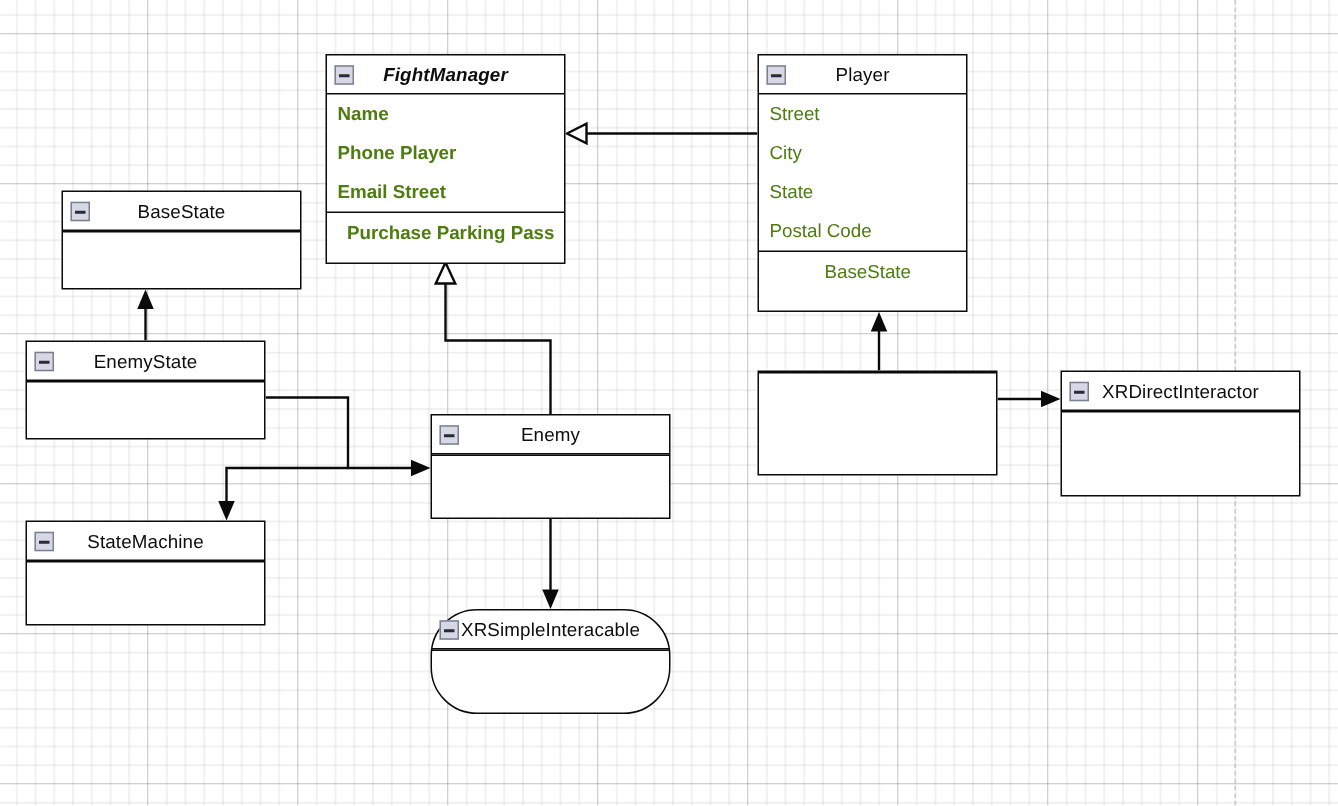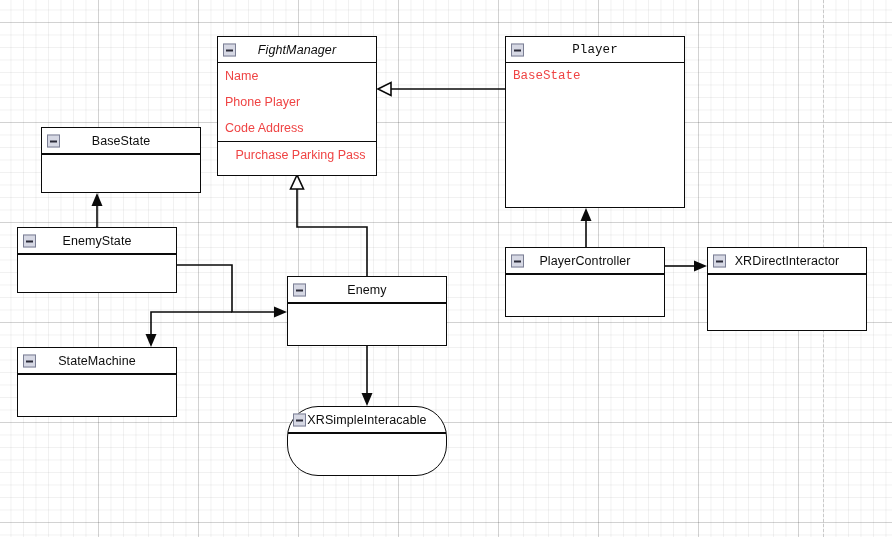--- a/index.html
+++ b/index.html
@@ -76,21 +76,21 @@
     box-sizing:border-box;
     padding:0;
   }
   .uml-section + .uml-section{
     border-top:1.6px solid #0a0a0a;
     text-align:center;
   }
   .uml-row{
     box-sizing:border-box;
     font-size:12.5px;
-    color:#ef4444;
+    color:#4d7c0f;
     padding:0 0 0 7px;
     height:26px;
     line-height:26px;
     white-space:nowrap;
   }
   .spacer{ border-top:1.6px solid #0a0a0a; }
   svg.links{
     position:absolute;
     left:0; top:0;
     width:892px; height:537px;
@@ -148,41 +148,47 @@
       <path d="M 586 247 L 586 220"></path>
       <polygon class="arrow-solid" points="586,208 580.5,221 591.5,221"></polygon>
     </g>
 
     <g>
       <path d="M 665 266 L 695 266"></path>
       <polygon class="arrow-solid" points="707,266 694,260.5 694,271.5"></polygon>
     </g>
   </svg>
 
-  <div class="uml" style="left:217px; top:36px; width:160px; height:140px;">
+  <div class="uml" style="left:217px; top:36px; width:160px; height:140px;font-weight:bold;">
     <div class="uml-head">
       <span class="collapse"></span>
       <span class="uml-title italic">FightManager</span>
     </div>
     <div class="uml-section">
       <div class="uml-row">Name</div>
       <div class="uml-row">Phone Player</div>
-      <div class="uml-row">Code Address</div>
+      <div class="uml-row">Email Street</div>
     </div>
     <div class="uml-section">
       <div class="uml-row">Purchase Parking Pass</div>
     </div>
   </div>
 
-  <div class="uml" style="left:505px; top:36px; width:180px; height:172px;font-family:Liberation Mono, monospace;">
+  <div class="uml" style="left:505px; top:36px; width:140px; height:172px;">
     <div class="uml-head">
       <span class="collapse"></span>
       <span class="uml-title">Player</span>
     </div>
     <div class="uml-section">
+      <div class="uml-row">Street</div>
+      <div class="uml-row">City</div>
+      <div class="uml-row">State</div>
+      <div class="uml-row">Postal Code</div>
+    </div>
+    <div class="uml-section">
       <div class="uml-row">BaseState</div>
     </div>
   </div>
 
   <div class="uml" style="left:17px; top:127px; width:160px; height:66px;margin-left:24px;">
     <div class="uml-head">
       <span class="collapse"></span>
       <span class="uml-title">BaseState</span>
     </div>
     <div class="spacer" style="height:36px;"></div>
@@ -214,24 +220,20 @@
 
   <div class="uml" style="left:287px; top:406px; width:160px; height:70px;border-radius:31px;">
     <div class="uml-head">
       <span class="collapse"></span>
       <span class="uml-title">XRSimpleInteracable</span>
     </div>
     <div class="spacer" style="height:40px;"></div>
   </div>
 
   <div class="uml" style="left:505px; top:247px; width:160px; height:70px;">
-    <div class="uml-head">
-      <span class="collapse"></span>
-      <span class="uml-title">PlayerController</span>
-    </div>
     <div class="spacer" style="height:40px;"></div>
   </div>
 
   <div class="uml" style="left:707px; top:247px; width:160px; height:84px;">
     <div class="uml-head">
       <span class="collapse"></span>
       <span class="uml-title">XRDirectInteractor</span>
     </div>
     <div class="spacer" style="height:40px;"></div>
   </div>

